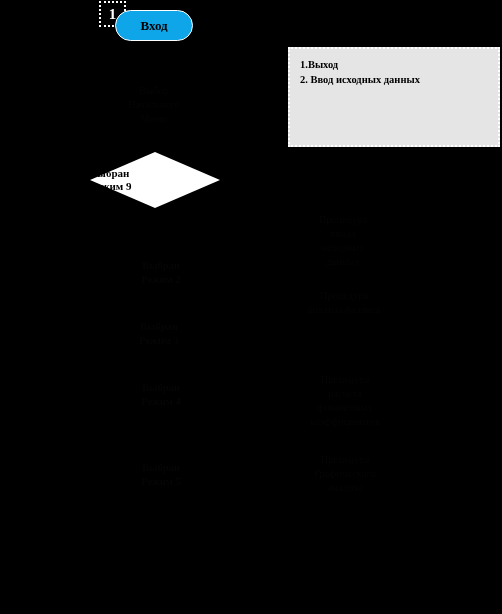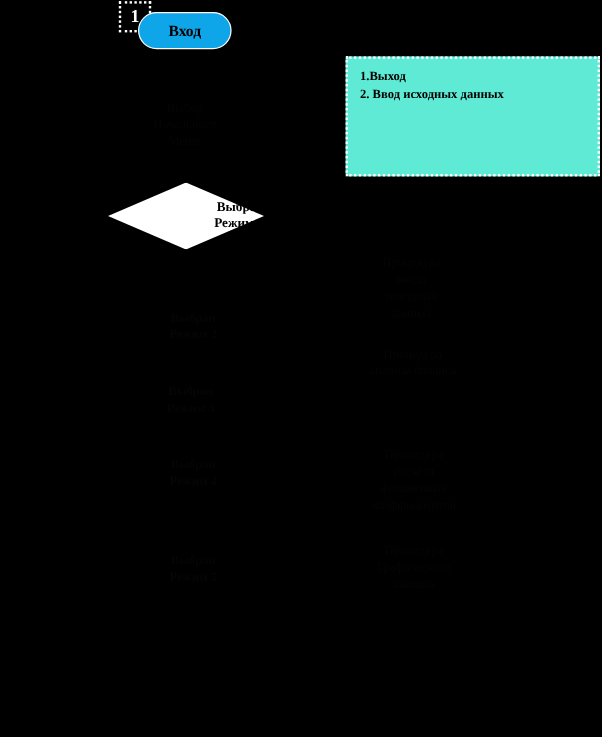--- a/index.html
+++ b/index.html
@@ -52,21 +52,21 @@
     justify-content: center;
   }
 
   
   .menu-panel {
     position: absolute;
     left: 288px;
     top: 47px;
     width: 212px;
     height: 100px;
-    background: #5eead4;
+    background: #e5e5e5;
     border: 2px dotted #ffffff;
     box-sizing: border-box;
     padding: 9px 0 0 10px;
   }
   .menu-item {
     color: #000000;
     font-weight: bold;
     font-size: 10.5px;
     line-height: 14.5px;
     white-space: nowrap;
@@ -84,21 +84,21 @@
     position: absolute;
     inset: 0;
     background: #ffffff;
     clip-path: polygon(50% 0%, 100% 50%, 50% 100%, 0% 50%);
   }
   .diamond .text {
     position: absolute;
     inset: 0;
     display: flex;
     flex-direction: column;
-    align-items: flex-end;
+    align-items: flex-start;
     justify-content: center;
     color: #000000;
     font-weight: bold;
     font-size: 11px;
     line-height: 13px;
   }
 
   
   .dark-block {
     position: absolute;
@@ -135,21 +135,21 @@
   </div>
 
   <div class="dark-block db-entry">Выбор
 Начального
 Меню</div>
 
   <div class="diamond">
     <div class="shape"></div>
     <div class="text">
       <span>Выбран</span>
-      <span>Режим 6</span>
+      <span>Режим 9</span>
     </div>
   </div>
 
   <div class="dark-block db-mode2">Выбран
 Режим 2</div>
   <div class="dark-block db-mode3">Выбран
 Режим 3</div>
   <div class="dark-block db-mode4">Выбран
 Режим 4</div>
   <div class="dark-block db-mode5">Выбран

